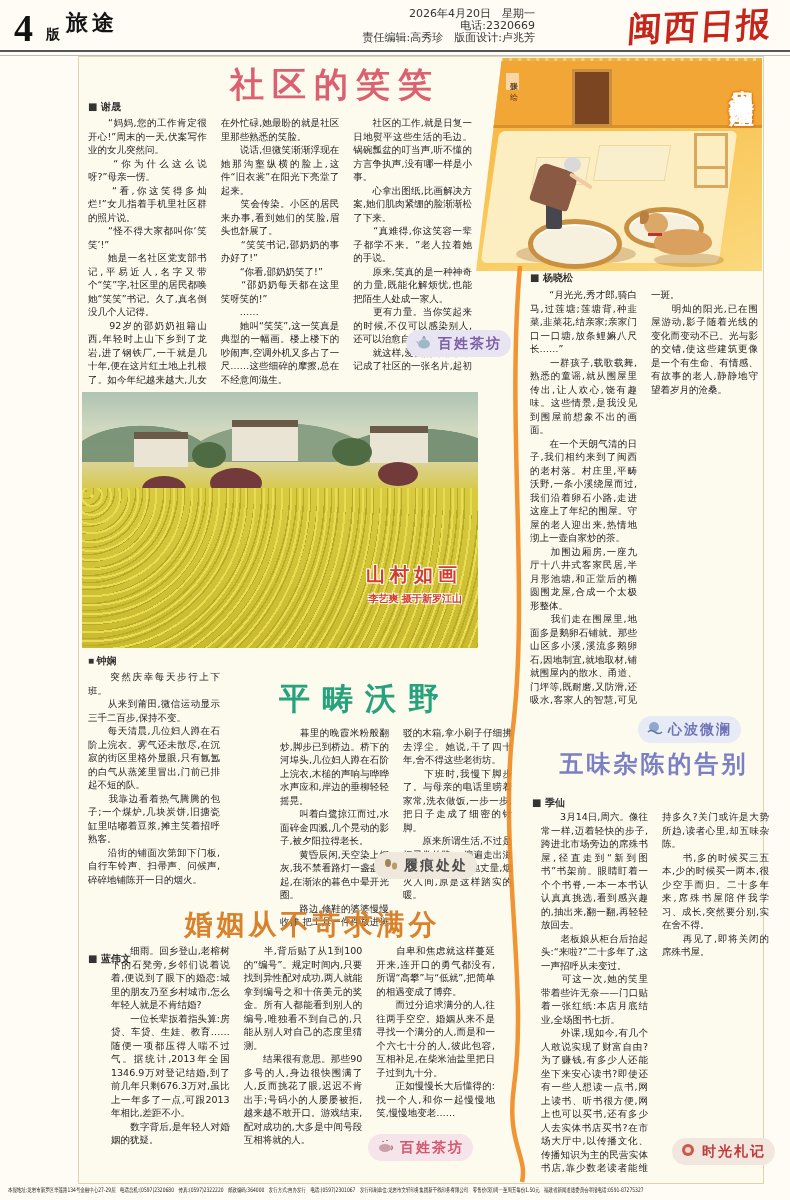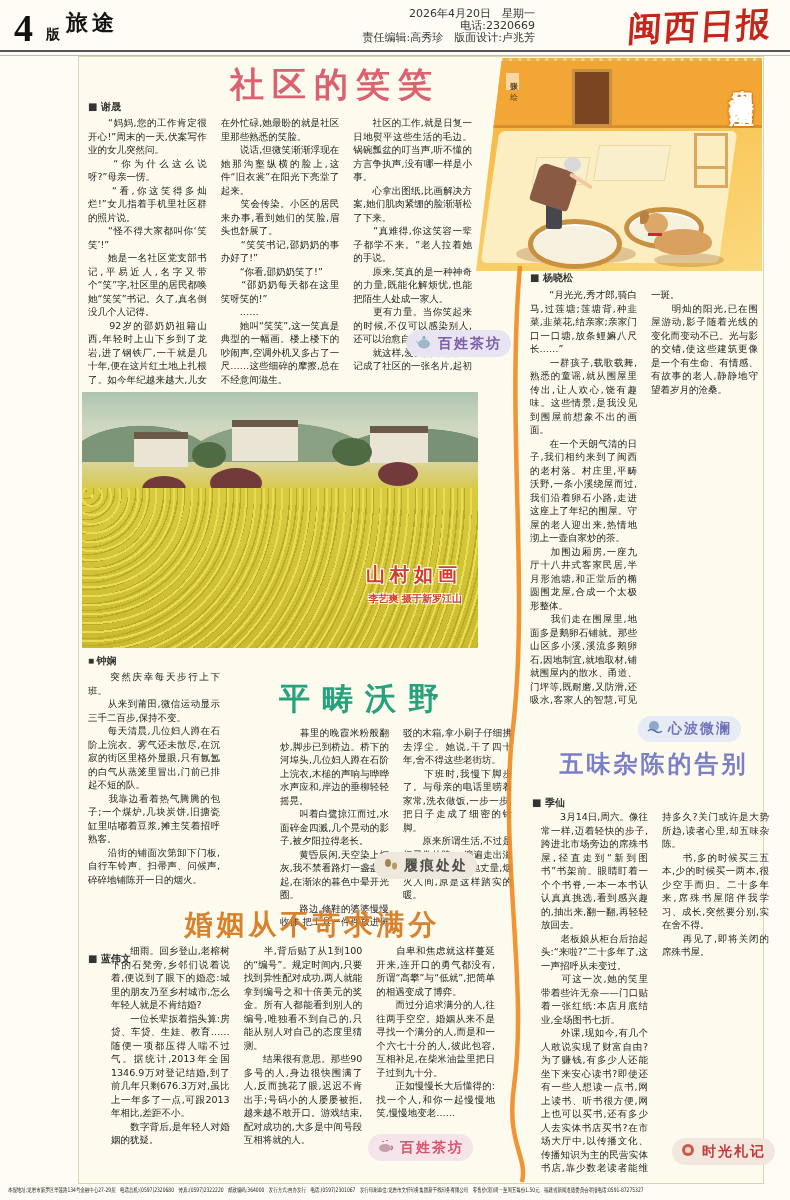--- a/index.html
+++ b/index.html
@@ -172,21 +172,21 @@
 </div>
 
 <div class="abs byline" style="left:530px;top:271px;">■ 杨晓松</div>
 <div class="abs coltext b-weiwu">　　“月光光,秀才郎,骑白马,过莲塘;莲塘背,种韭菜,韭菜花,结亲家;亲家门口一口塘,放条鲤嫲八尺长……”
 　　一群孩子,载歌载舞,熟悉的童谣,就从围屋里传出,让人欢心,饶有趣味。这些情景,是我没见到围屋前想象不出的画面。
 　　在一个天朗气清的日子,我们相约来到了闽西的老村落。村庄里,平畴沃野,一条小溪绕屋而过,我们沿着卵石小路,走进这座上了年纪的围屋。守屋的老人迎出来,热情地沏上一壶自家炒的茶。
 　　加围边厢房,一座九厅十八井式客家民居,半月形池塘,和正堂后的椭圆围龙屋,合成一个太极形整体。
 　　我们走在围屋里,地面多是鹅卵石铺就。那些山区多小溪,溪流多鹅卵石,因地制宜,就地取材,铺就围屋内的散水、甬道、门坪等,既耐磨,又防滑,还吸水,客家人的智慧,可见一斑。
 　　明灿的阳光,已在围屋游动,影子随着光线的变化而变动不已。光与影的交错,使这些建筑更像是一个有生命、有情感、有故事的老人,静静地守望着岁月的沧桑。</div>
 
-<div class="abs badge bg-blue" style="left:608px;top:716px;font-family:Liberation Serif, serif;">
+<div class="abs badge bg-blue" style="left:608px;top:716px;">
   <span>
     <svg width="16" height="14" viewBox="0 0 16 14">
         <circle cx="7" cy="6" r="5" fill="#8fa8d0"></circle>
         <path d="M1 11 q3 -3 7 0 t7 0" stroke="#5f74a8" stroke-width="1.6" fill="none"></path>
       </svg>
   </span>
   <span class="lbl c-blue">心波微澜</span>
 </div>
 
 <div class="abs photo">

